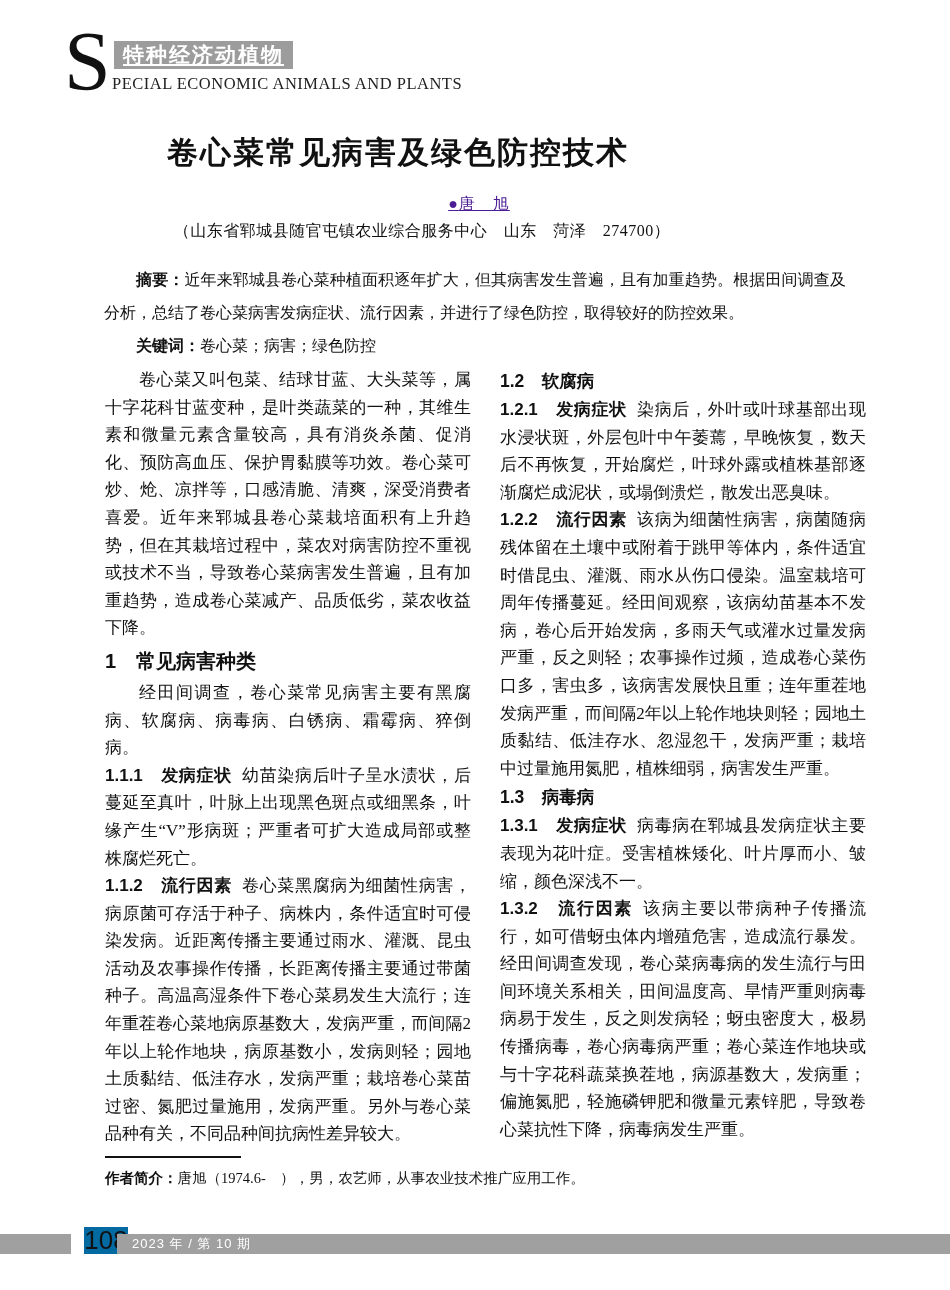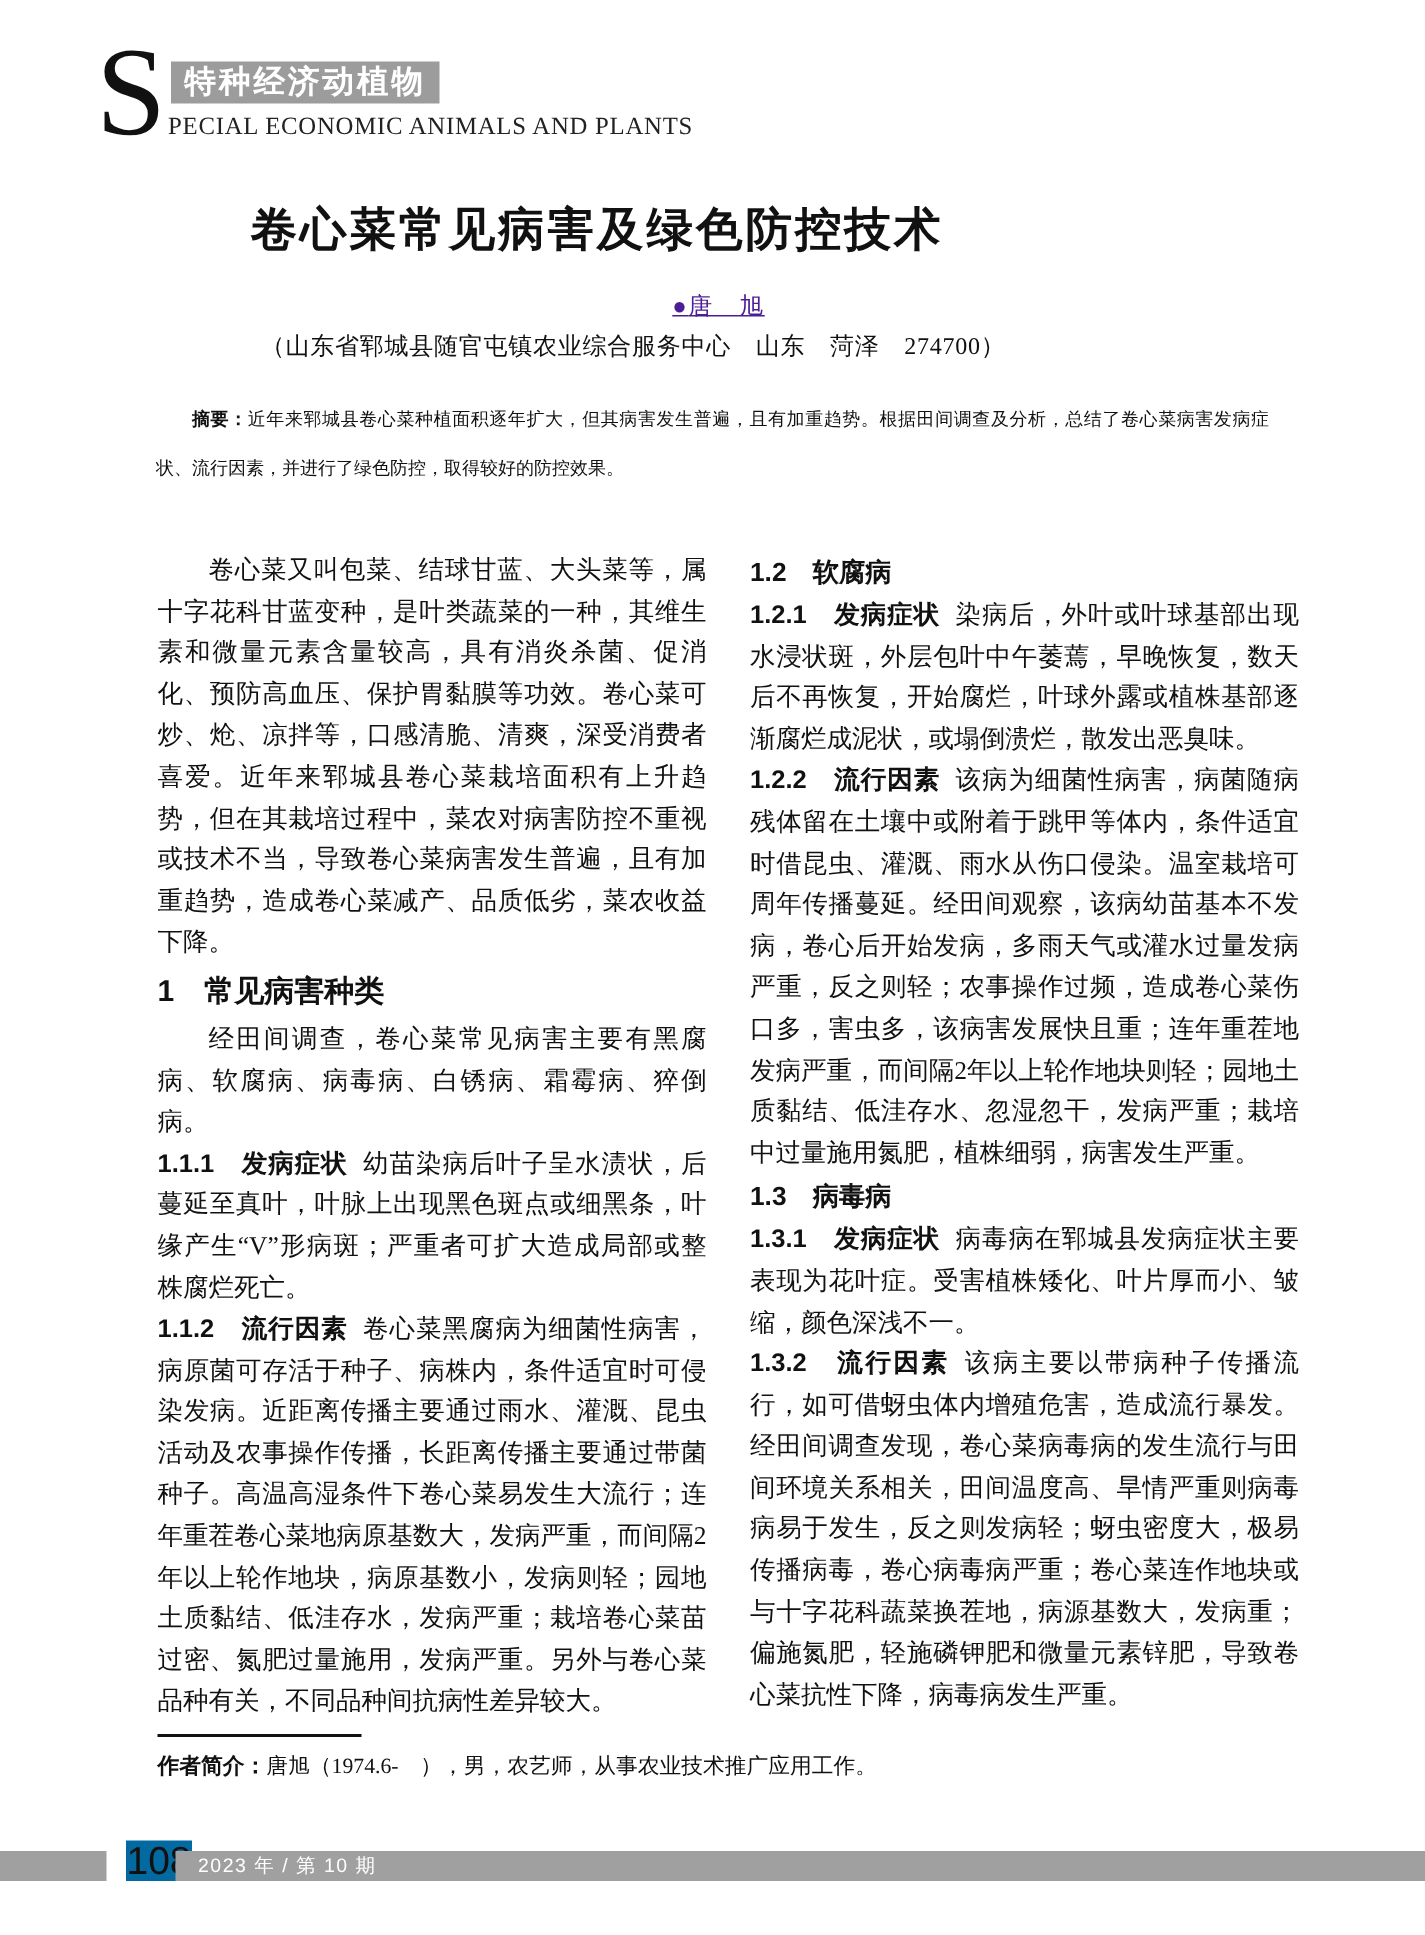--- a/index.html
+++ b/index.html
@@ -16,21 +16,21 @@
   .s-initial{
     position:absolute;left:0;top:-4px;
     font-family:"Liberation Serif","DejaVu Serif",serif;
     font-size:84px;line-height:1;color:#111;font-weight:400;
   }
   .cn-badge{
     position:absolute;left:50px;top:17px;
     background:#9c9c9c;color:#ffffff;
     font-family:"Liberation Sans","DejaVu Sans",sans-serif;
     font-weight:bold;font-size:21px;line-height:28px;
-    padding:0 9px;letter-spacing:2px;
+    padding:0 9px;letter-spacing:2px;text-decoration:underline;
   }
   .en-line{
     position:absolute;left:48px;top:50px;
     font-family:"Liberation Serif","DejaVu Serif",serif;
     font-size:16.5px;color:#222;letter-spacing:0.5px;white-space:nowrap;
   }
   
   .art-title{
     position:absolute;left:0;top:132px;width:796px;
     text-align:center;
@@ -41,21 +41,21 @@
     position:absolute;left:4px;top:194px;width:950px;text-align:center;
     font-size:16px;color:#4c1d95;letter-spacing:1px;text-decoration:underline;
   }
   .affiliation{
     position:absolute;left:0;top:221px;width:844px;text-align:center;
     font-size:16px;color:#111;letter-spacing:0.5px;
   }
   
   .abstract-block{
     position:absolute;left:104px;top:263px;width:742px;
-    font-size:12px;line-height:33px;text-align:justify;color:#111;
+    font-size:16px;line-height:33px;text-align:justify;color:#111;
   }
   .abstract-block p{margin:0;text-indent:2em;}
   .inline-label{
     font-family:"Liberation Sans","DejaVu Sans",sans-serif;
     font-weight:bold;
   }
   
   .col{
     position:absolute;top:366px;width:366px;
     font-size:17px;line-height:27.6px;text-align:justify;color:#111;
@@ -119,20 +119,21 @@
 <div class="art-title">卷心菜常见病害及绿色防控技术</div>
 
 <div class="author-line">
   <span>●</span><span>唐　旭</span>
 </div>
 
 <div class="affiliation">（山东省郓城县随官屯镇农业综合服务中心　山东　菏泽　274700）</div>
 
 <div class="abstract-block">
   <p><span class="inline-label">摘要：</span><span>近年来郓城县卷心菜种植面积逐年扩大，但其病害发生普遍，且有加重趋势。根据田间调查及分析，总结了卷心菜病害发病症状、流行因素，并进行了绿色防控，取得较好的防控效果。</span></p>
+  <p><span class="inline-label">关键词：</span><span>卷心菜；病害；绿色防控</span></p>
 </div>
 
 <div class="col col-left">
   <p class="indent">卷心菜又叫包菜、结球甘蓝、大头菜等，属十字花科甘蓝变种，是叶类蔬菜的一种，其维生素和微量元素含量较高，具有消炎杀菌、促消化、预防高血压、保护胃黏膜等功效。卷心菜可炒、炝、凉拌等，口感清脆、清爽，深受消费者喜爱。近年来郓城县卷心菜栽培面积有上升趋势，但在其栽培过程中，菜农对病害防控不重视或技术不当，导致卷心菜病害发生普遍，且有加重趋势，造成卷心菜减产、品质低劣，菜农收益下降。</p>
   <div class="h1">1　常见病害种类</div>
   <p class="indent">经田间调查，卷心菜常见病害主要有黑腐病、软腐病、病毒病、白锈病、霜霉病、猝倒病。</p>
   <p><span class="run-label">1.1.1　发病症状</span><span>幼苗染病后叶子呈水渍状，后蔓延至真叶，叶脉上出现黑色斑点或细黑条，叶缘产生“V”形病斑；严重者可扩大造成局部或整株腐烂死亡。</span></p>
   <p><span class="run-label">1.1.2　流行因素</span><span>卷心菜黑腐病为细菌性病害，病原菌可存活于种子、病株内，条件适宜时可侵染发病。近距离传播主要通过雨水、灌溉、昆虫活动及农事操作传播，长距离传播主要通过带菌种子。高温高湿条件下卷心菜易发生大流行；连年重茬卷心菜地病原基数大，发病严重，而间隔2年以上轮作地块，病原基数小，发病则轻；园地土质黏结、低洼存水，发病严重；栽培卷心菜苗过密、氮肥过量施用，发病严重。另外与卷心菜品种有关，不同品种间抗病性差异较大。</span></p>
 </div>
 

